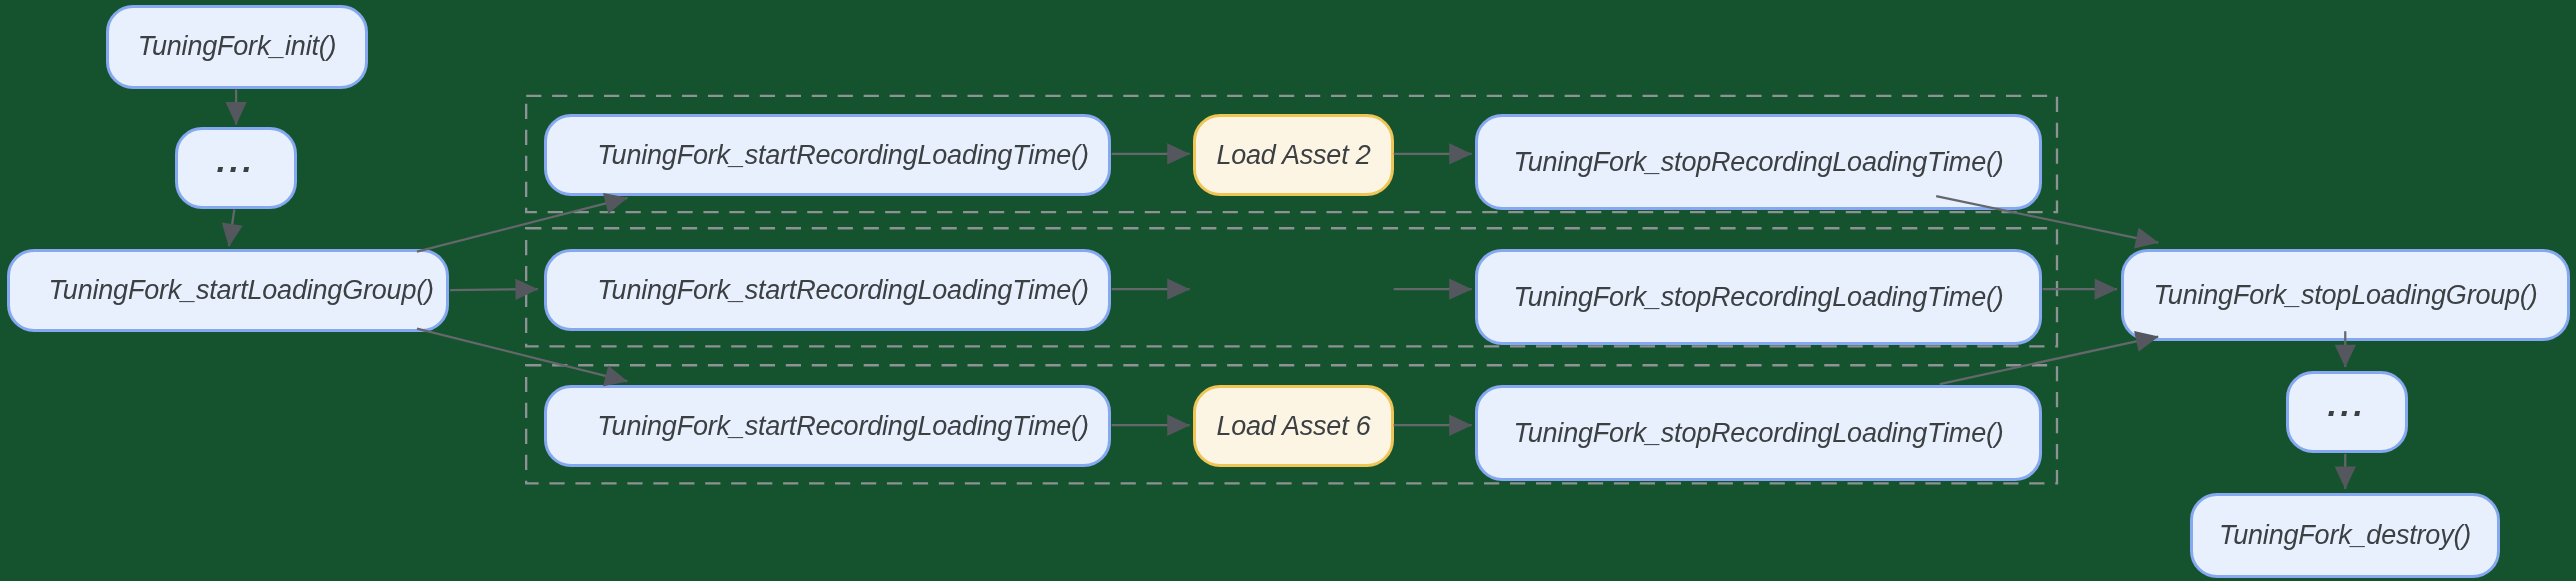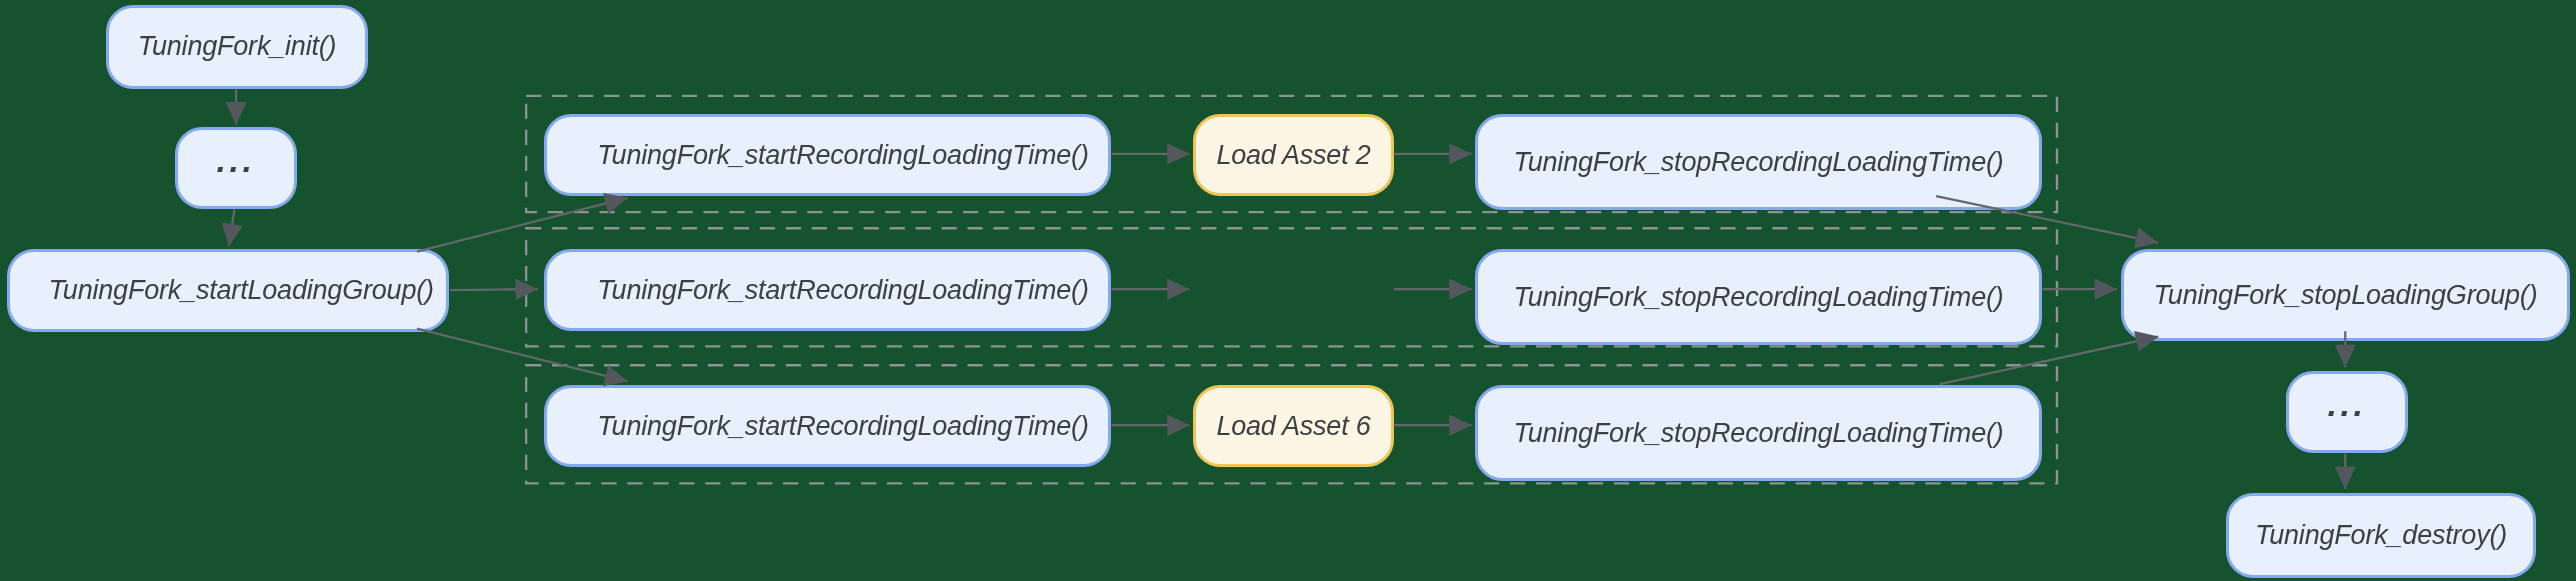--- a/index.html
+++ b/index.html
@@ -39,21 +39,21 @@
   .n-ellipsis-top{left:175px;top:127px;width:122px;height:82px;}
   .n-slg{left:7.2px;top:249px;width:442px;height:83px;padding-left:26px;}
   .n-row-start{left:544px;width:567px;height:82px;padding-left:31px;}
   .n-row-asset{left:1193px;width:201px;height:82px;}
   .n-row-stop{left:1475px;width:567px;height:96px;}
   .row-1{top:114px;}
   .row-2{top:249px;}
   .row-3{top:385px;}
   .n-stoplg{left:2121px;top:249px;width:449px;height:92px;}
   .n-ellipsis-bottom{left:2286px;top:371px;width:122px;height:82px;}
-  .n-destroy{left:2190px;top:493px;width:310px;height:85px;margin-left:36px;}
+  .n-destroy{left:2190px;top:493px;width:310px;height:85px;}
   .wires{
     position:absolute;left:0;top:0;width:2576px;height:581px;
     z-index:2;pointer-events:none;
   }
   .wire{stroke:#64676C;stroke-width:2.5;fill:none;}
   .groupbox{fill:none;stroke:#8E9196;stroke-width:2.6;stroke-dasharray:17 12;}
 </style>
 </head>
 <body>
 

